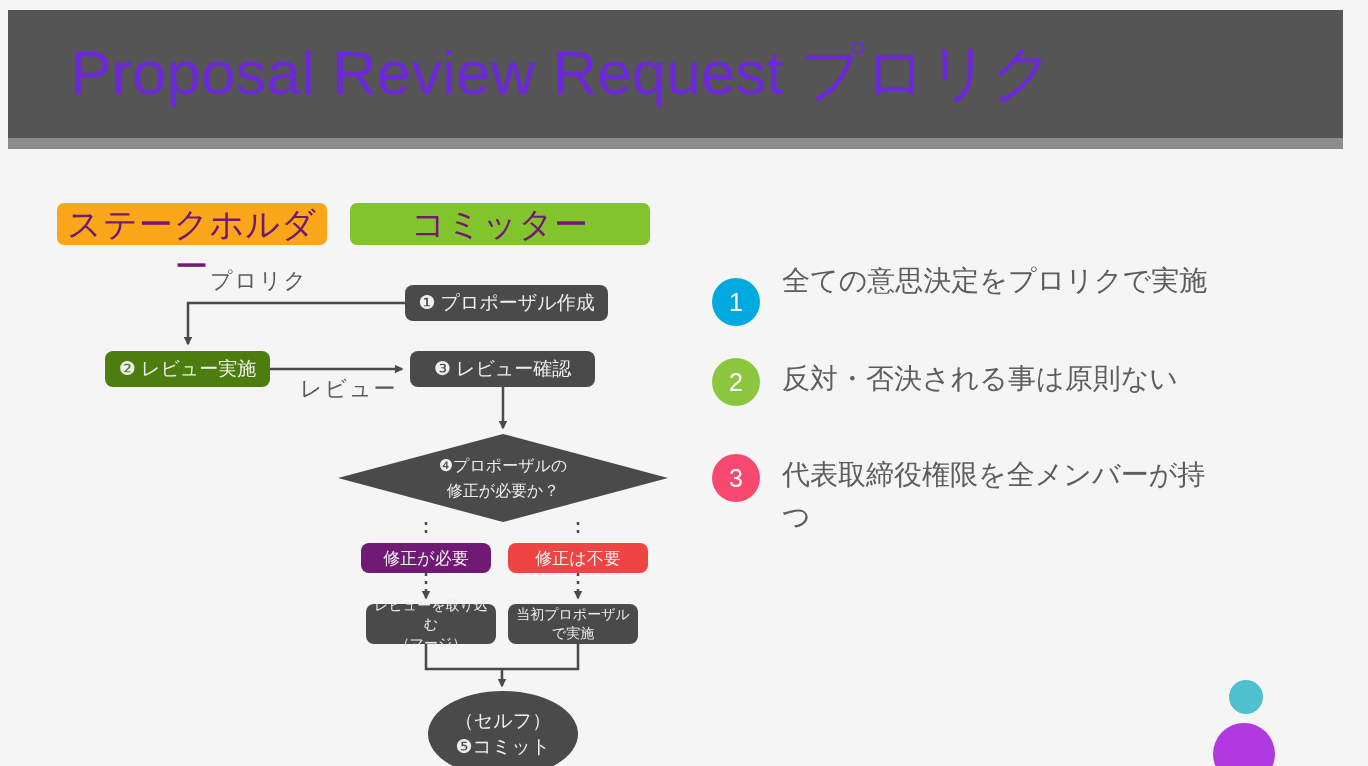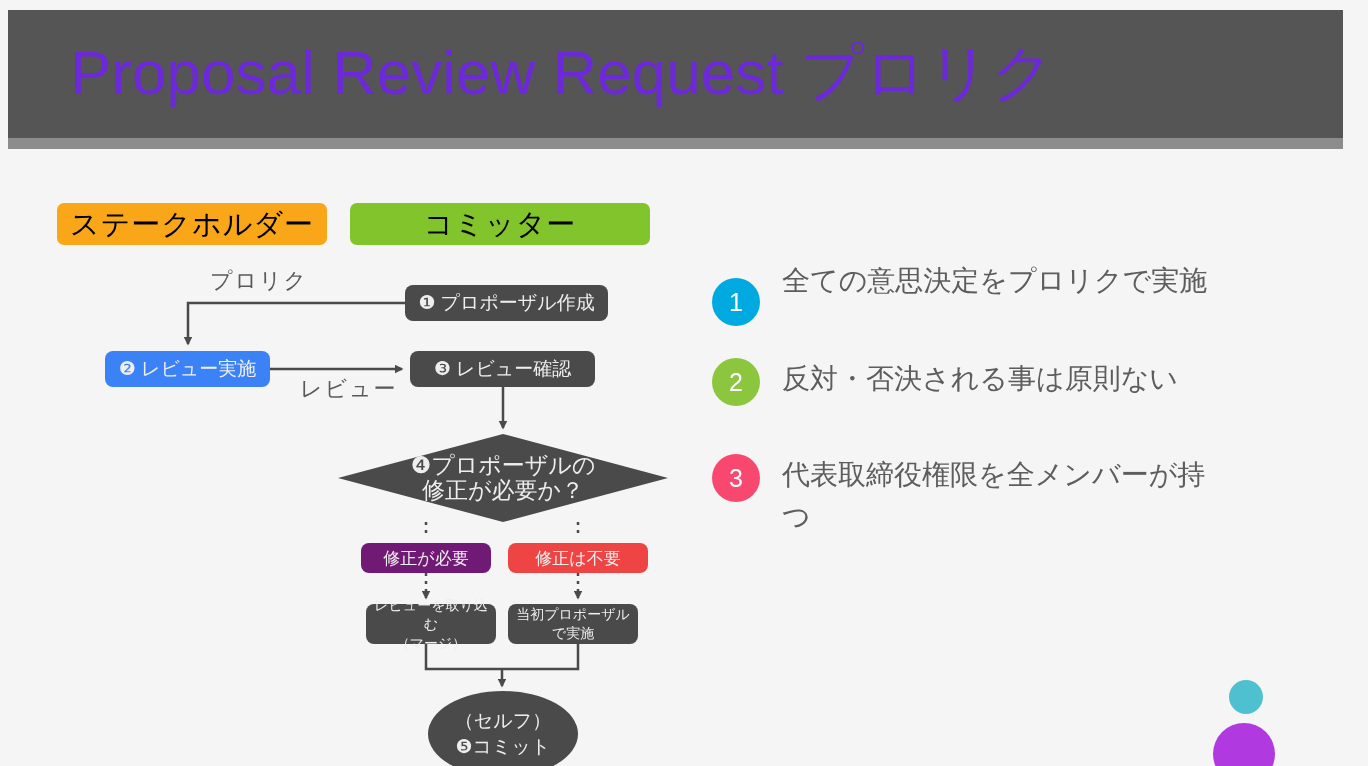--- a/index.html
+++ b/index.html
@@ -45,22 +45,22 @@
     font-weight: 400;
     white-space: nowrap;
     letter-spacing: 0px;
   }
 
   
   .lane-chip {
     position: absolute;
     height: 42px;
     border-radius: 7px;
-    color: #000000;
-    font-size: 29px;
+    color: #701a75;
+    font-size: 34px;
     line-height: 42px;
     text-align: center;
     letter-spacing: 1px;
   }
   #lane-stakeholder {
     left: 57px;
     top: 203px;
     width: 270px;
   }
   #lane-committer {
@@ -111,21 +111,21 @@
     clip-path: polygon(50% 0%, 100% 50%, 50% 100%, 0% 50%);
   }
   #node-decision .dtext {
     position: absolute;
     inset: 0;
     display: flex;
     flex-direction: column;
     align-items: center;
     justify-content: center;
     color: #eeeeee;
-    font-size: 23px;
+    font-size: 16px;
     line-height: 25px;
     text-align: center;
   }
 
   #node-commit {
     position: absolute;
     left: 428px;
     top: 691px;
     width: 150px;
     height: 86px;
@@ -260,21 +260,21 @@
 
     <path d="M426,573 L426,598" stroke="#4a4a4a" stroke-width="2.5" fill="none" stroke-dasharray="3 5" marker-end="url(#arrow)"></path>
 
     <path d="M578,573 L578,598" stroke="#4a4a4a" stroke-width="2.5" fill="none" stroke-dasharray="3 5" marker-end="url(#arrow)"></path>
 
     <path d="M426,644 L426,669 L578,669 L578,644" stroke="#4a4a4a" stroke-width="2.5" fill="none"></path>
     <path d="M502,669 L502,686" stroke="#4a4a4a" stroke-width="2.5" fill="none" marker-end="url(#arrow)"></path>
   </svg>
 
   <div class="flow-box" id="node-1" style="background: rgb(74, 74, 74);">❶ プロポーザル作成</div>
-  <div class="flow-box" id="node-2" style="background: #3b82f6;">❷ レビュー実施</div>
+  <div class="flow-box" id="node-2" style="background: #4d7c0f;">❷ レビュー実施</div>
   <div class="flow-box" id="node-3" style="background: rgb(74, 74, 74);">❸ レビュー確認</div>
 
   <div id="node-decision">
     <div class="diamond" style="background: rgb(74, 74, 74);"></div>
     <div class="dtext">
       <span>❹プロポーザルの</span>
       <span>修正が必要か？</span>
     </div>
   </div>
 

